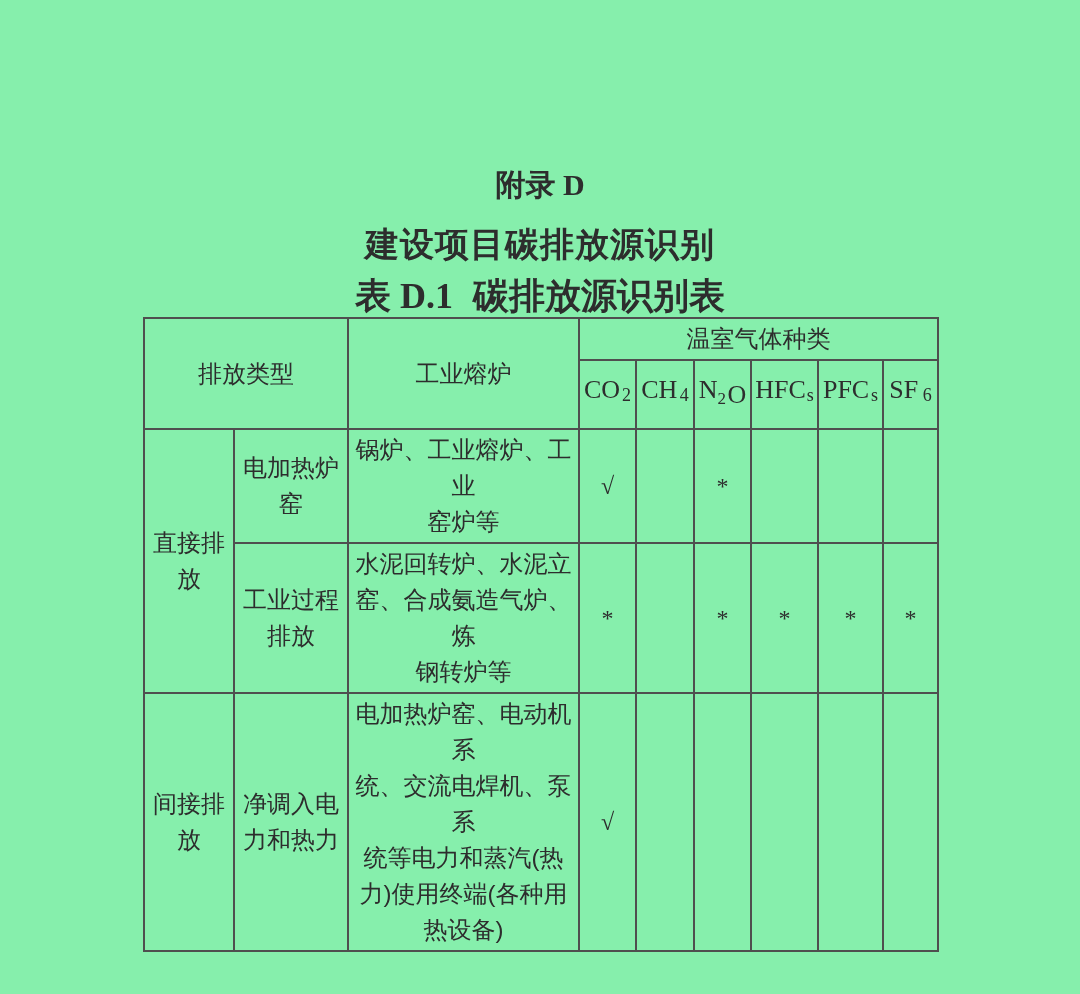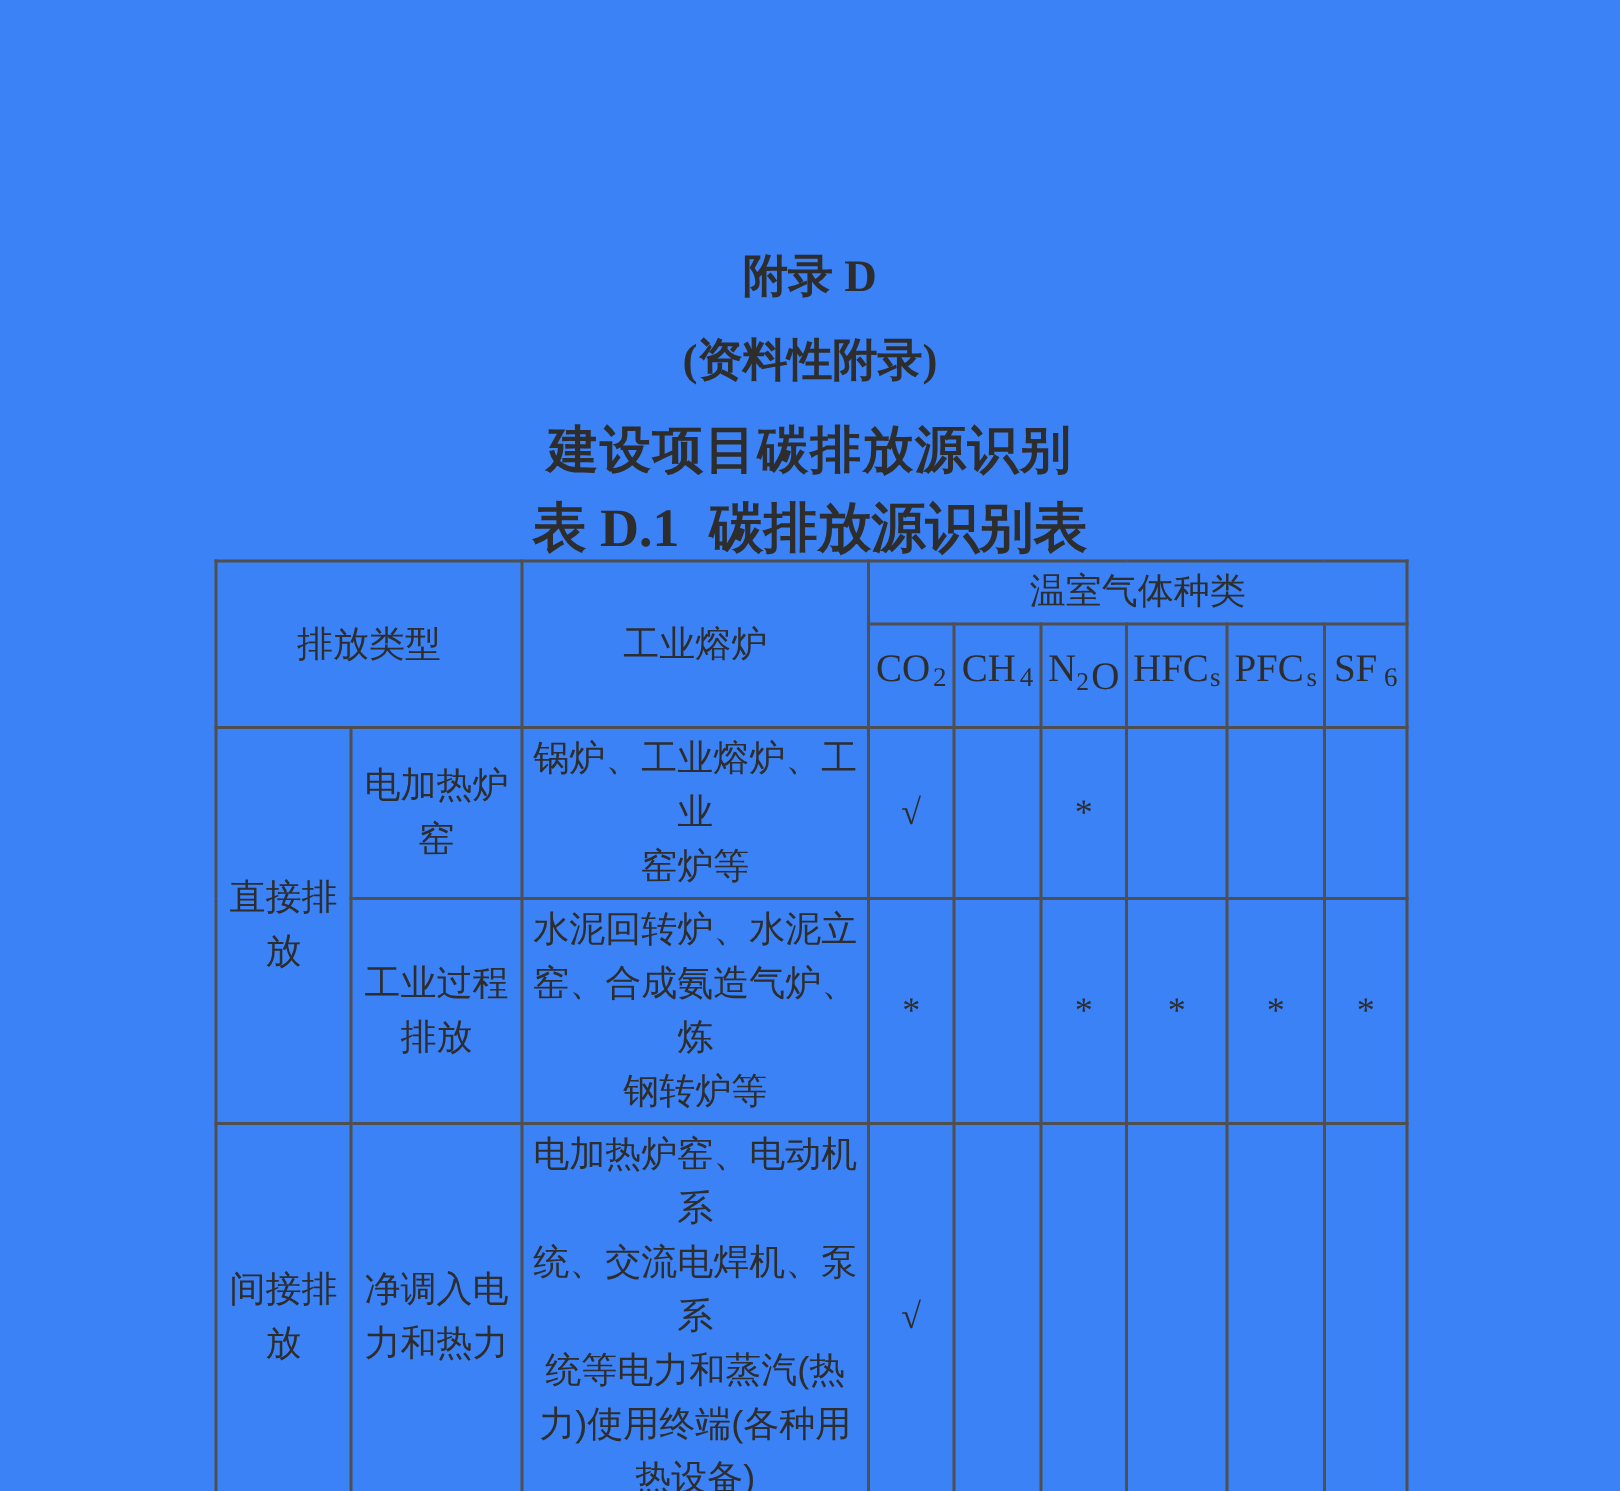--- a/index.html
+++ b/index.html
@@ -1,20 +1,20 @@
 <!DOCTYPE html>
 <html><head>
 <meta charset="utf-8">
 <style>
   html,body{margin:0;padding:0;background:#ffffff;}
   .page{
     position:relative;
     width:1080px;
     height:994px;
-    background:#3b82f6;
+    background:#86efac;
     color:#2d2d2d;
     font-family:"Liberation Sans","DejaVu Sans",sans-serif;
     box-sizing:border-box;
     padding-top:165px;
     overflow:hidden;
   }
   .titles{ text-align:center; }
   .t1{
     font-family:"Liberation Serif","DejaVu Serif",serif;
     font-size:30px; font-weight:600; line-height:40px;
@@ -75,21 +75,20 @@
     font-size:25px;
   }
 </style>
 </head>
 <body>
 
 <div class="page">
 
   <div class="titles">
     <p class="t1">附录 D</p>
-    <p class="t2">(资料性附录)</p>
     <p class="t3">建设项目碳排放源识别</p>
     <p class="t4"><span class="latin">表 D.1</span>&nbsp; <span>碳排放源识别表</span></p>
   </div>
 
   <table class="emissions">
     <colgroup>
       <col style="width:90px">
         <col style="width:114px">
         <col style="width:231px">
       <col style="width:57px">

